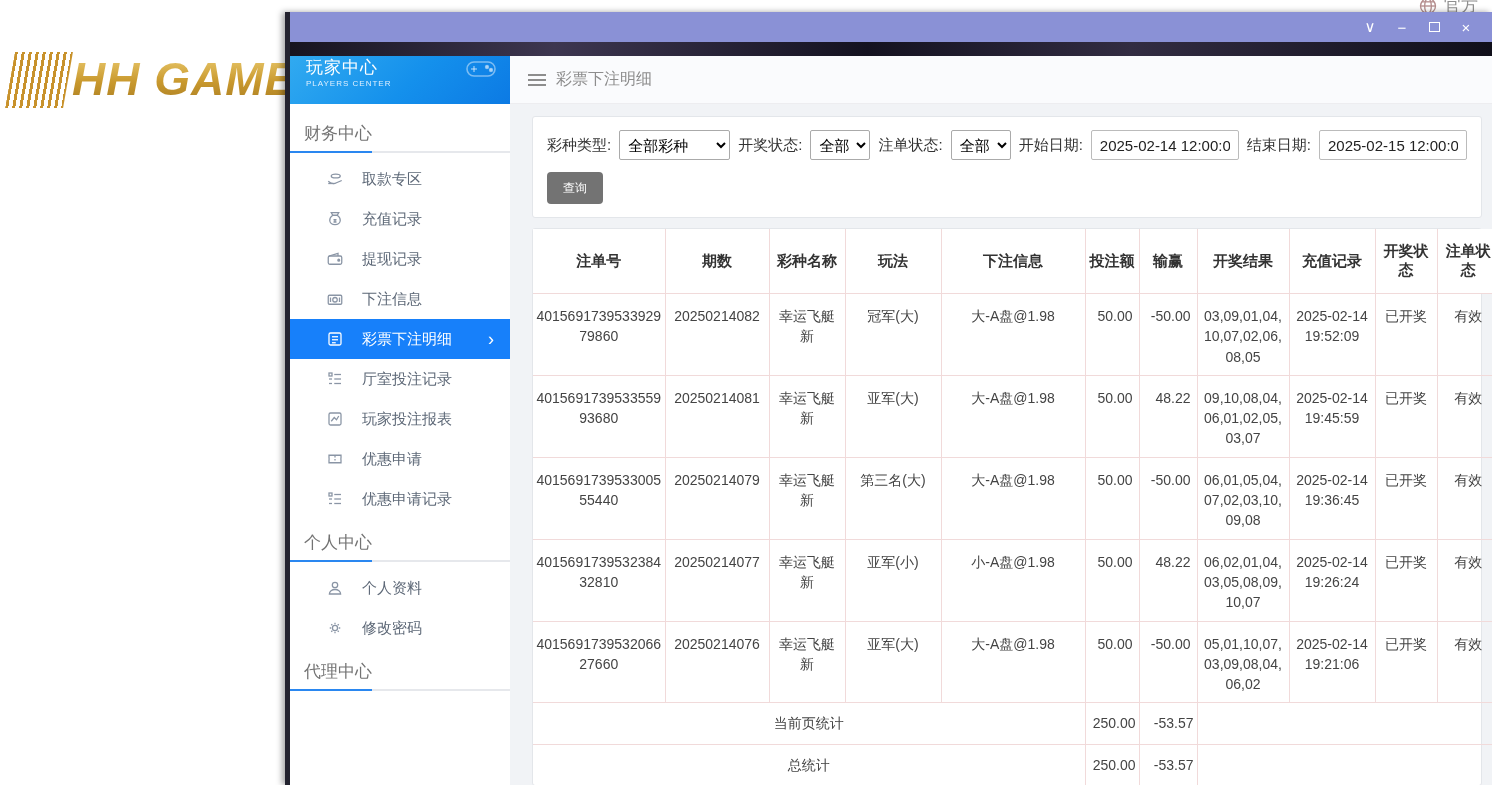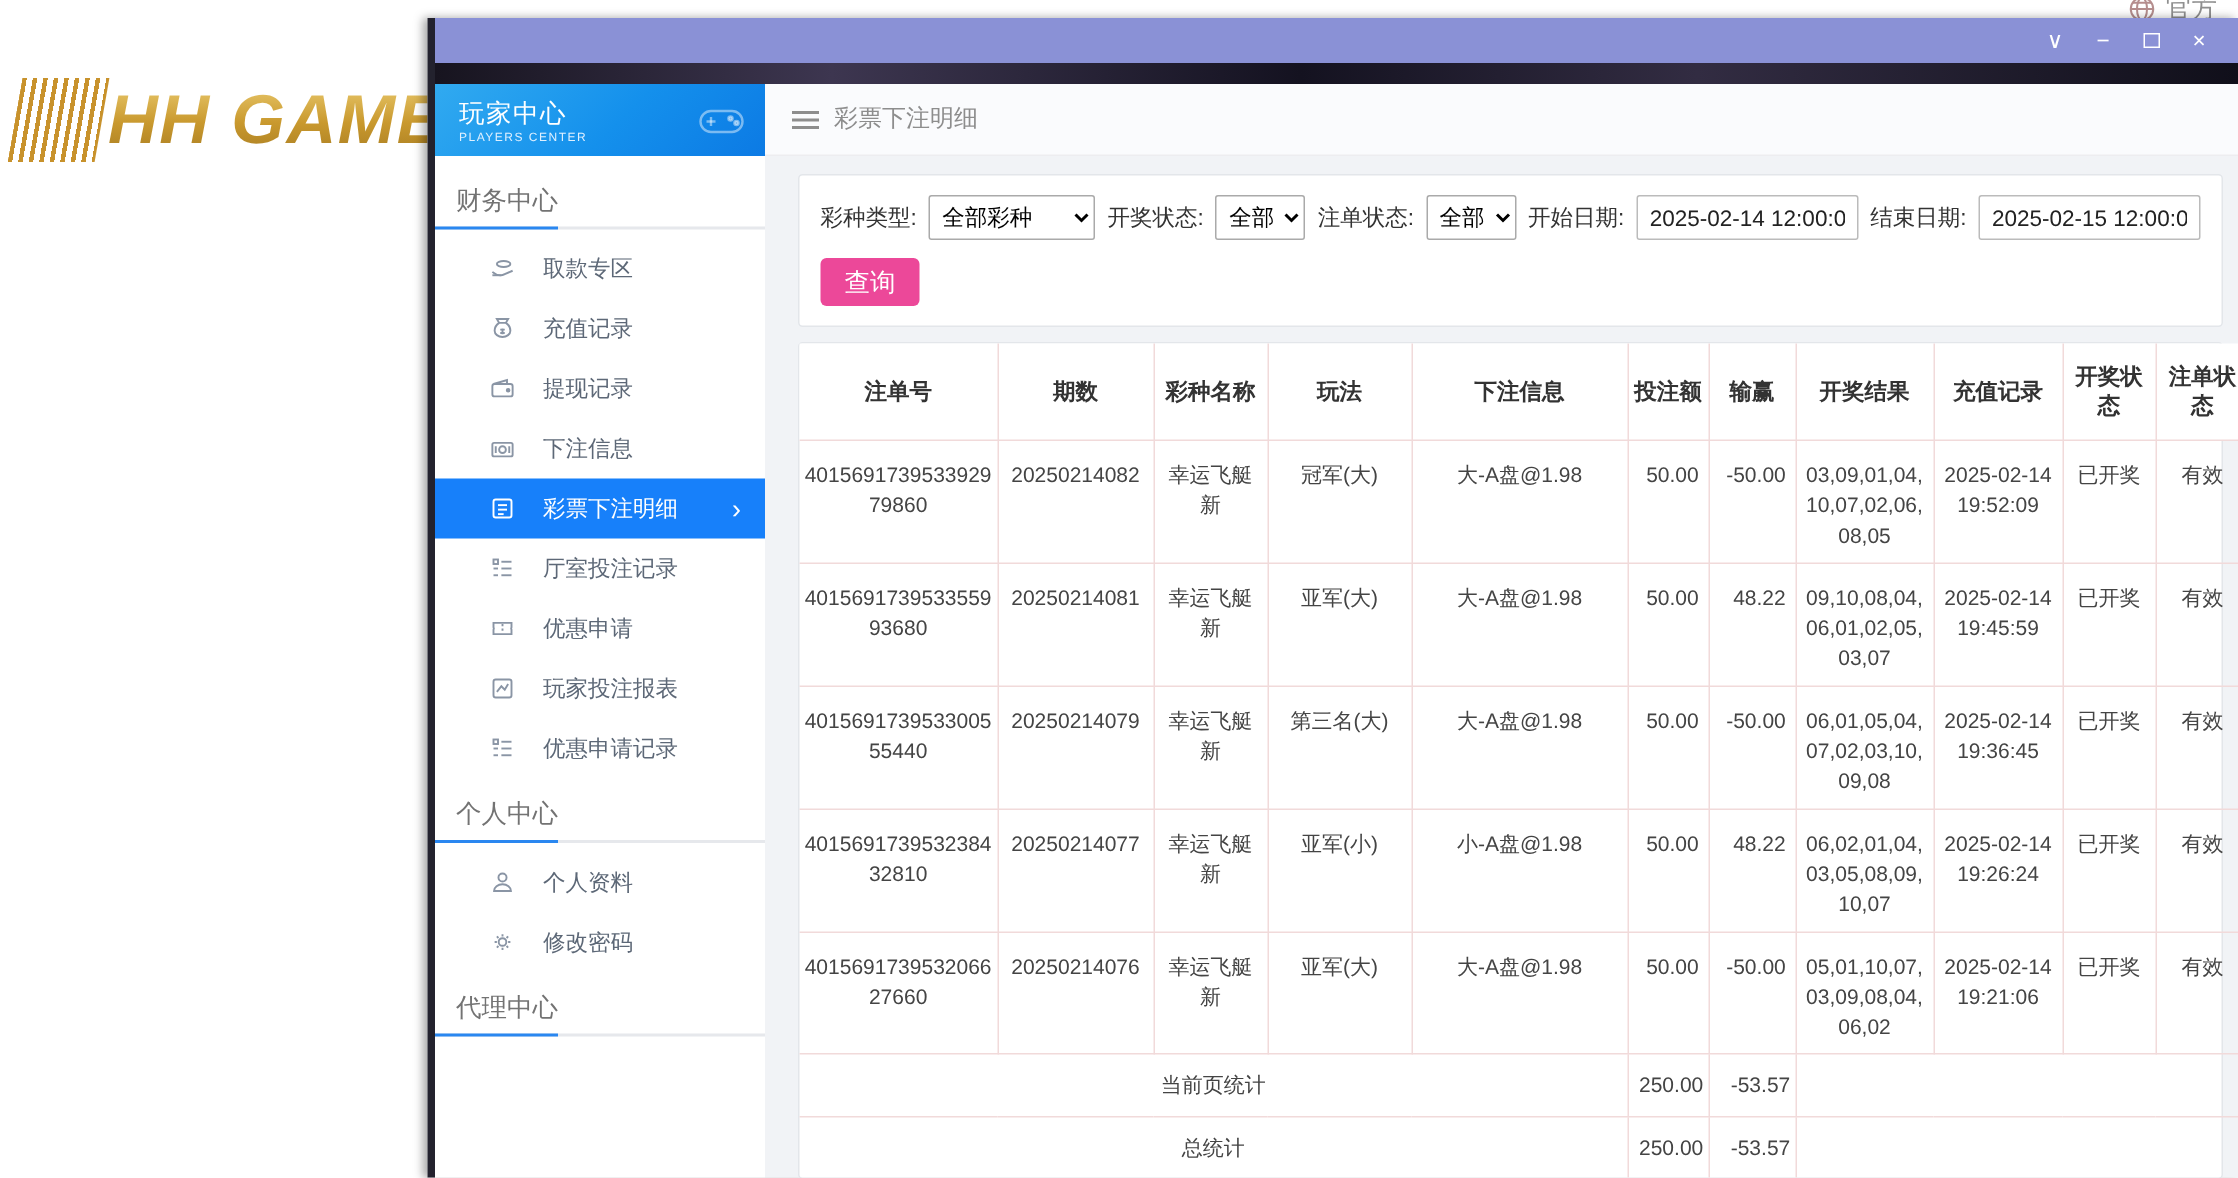--- a/index.html
+++ b/index.html
@@ -27,21 +27,21 @@
   .tb-btn { width:32px; height:30px; display:flex; align-items:center; justify-content:center;
     color:#fff; font-size:15px; cursor:default; }
   .maxbox { display:inline-block; width:11px; height:10px; border:1.5px solid #fff; }
   .dark-strip { height:14px; flex:0 0 auto;
     background:linear-gradient(90deg,#17141f 0%,#3d3650 22%,#141220 48%,#322c42 70%,#100f1a 100%); }
 
   .app-body { flex:1; display:flex; min-height:0; }
 
   
   .sidebar { width:220px; background:#fff; flex:0 0 auto; overflow:hidden; }
-  .sb-header { height:48px; display:flex; align-items:center; justify-content:space-between;
+  .sb-header { height:48px; display:flex; align-items:flex-start; justify-content:space-between;
     padding:0 12px 0 16px; background:linear-gradient(135deg,#31aaf0 0%,#1490ec 55%,#0c7ae4 100%); }
   .sb-title { color:#fff; font-size:17px; letter-spacing:1px; }
   .sb-sub { color:#dff0ff; font-size:8px; letter-spacing:1px; }
   .sb-scroll { padding:6px 0 0 0; }
   .sb-sec-title { color:#737373; font-size:17px; padding:12px 0 6px 14px; }
   .sb-sec-line { height:2px; background:#e6e8ec; margin:0 0 6px 0; }
   .sb-sec-line i { display:block; height:2px; width:82px; background:#2a87f0; }
   .sb-item { height:40px; display:flex; align-items:center; padding-left:36px; cursor:pointer;
     color:#5d6877; font-size:15px; }
   .sb-item .sb-ic { width:20px; height:20px; margin-right:16px; display:flex; align-items:center; }
@@ -58,22 +58,22 @@
 
   .filter-card { padding:13px 14px; margin-bottom:10px; }
   .filter-row { display:flex; align-items:center; gap:8px; font-size:15px; color:#333;
     flex-wrap:nowrap; }
   .filter-row label { color:#333; white-space:nowrap; }
   .filter-row select { height:30px; border:1px solid #aaa; border-radius:2px; background:#fff;
     font-size:15px; padding:0 4px; color:#000; }
   .sel-type { width:148px; } .sel-draw { width:74px; } .sel-order { width:60px; }
   .filter-row input[type=text] { height:30px; border:1px solid #bbb; border-radius:2px;
     font-size:15px; padding:0 8px; width:148px; color:#222; }
-  .query-btn { margin-top:12px; background:#ec4899; color:#fff; border:none; border-radius:4px;
-    height:32px; padding:0 16px; font-size:17px; cursor:pointer; }
+  .query-btn { margin-top:12px; background:#737373; color:#fff; border:none; border-radius:4px;
+    height:32px; padding:0 16px; font-size:12px; cursor:pointer; }
 
   table { width:100%; border-collapse:collapse; table-layout:fixed; }
   th,td { border:1px solid #f1dada; font-size:14px; word-wrap:break-word; word-break:break-all; }
   thead th { padding:13px 3px; color:#333; font-weight:bold; font-size:15px; background:#fff;
     text-align:center; }
   tbody td { padding:12px 3px 8px 3px; color:#444; vertical-align:top; text-align:center;
     line-height:1.45; }
   tbody tr.data-row td { height:76px; }
   td.num, th.num { text-align:right; padding-right:6px; }
   tr.sum-row td { height:38px; padding:10px 3px; vertical-align:middle; }
@@ -202,36 +202,36 @@
                 <line x1="4" y1="12" x2="8" y2="12"></line>
                 <line x1="4" y1="18" x2="8" y2="18"></line>
               </svg>
             </span>
          <span class="sb-lbl">厅室投注记录</span>
 
        </div>
           <div class="sb-item">
          <span class="sb-ic">
               <svg width="18" height="18" viewBox="0 0 24 24" fill="none" stroke="#8a95a5" stroke-width="1.7">
+                <rect x="4" y="4" width="16" height="16" rx="2"></rect>
+                <polyline points="7,15 11,10 14,13 17,8"></polyline>
+              </svg>
+            </span>
+         <span class="sb-lbl">玩家投注报表</span>
+
+       </div>
+          <div class="sb-item">
+         <span class="sb-ic">
+              <svg width="18" height="18" viewBox="0 0 24 24" fill="none" stroke="#8a95a5" stroke-width="1.7">
                 <path d="M4 7 h16 v4 a2 2 0 0 0 0 2 v4 H4 v-4 a2 2 0 0 0 0 -2 z"></path>
                 <line x1="12" y1="8" x2="12" y2="10"></line>
                 <line x1="12" y1="12" x2="12" y2="14"></line>
               </svg>
             </span>
          <span class="sb-lbl">优惠申请</span>
-
-       </div>
-          <div class="sb-item">
-         <span class="sb-ic">
-              <svg width="18" height="18" viewBox="0 0 24 24" fill="none" stroke="#8a95a5" stroke-width="1.7">
-                <rect x="4" y="4" width="16" height="16" rx="2"></rect>
-                <polyline points="7,15 11,10 14,13 17,8"></polyline>
-              </svg>
-            </span>
-         <span class="sb-lbl">玩家投注报表</span>
 
        </div>
           <div class="sb-item">
          <span class="sb-ic">
               <svg width="18" height="18" viewBox="0 0 24 24" fill="none" stroke="#8a95a5" stroke-width="1.7">
                 <rect x="4" y="4" width="4" height="4"></rect>
                 <line x1="11" y1="6" x2="20" y2="6"></line>
                 <line x1="11" y1="12" x2="20" y2="12"></line>
                 <line x1="11" y1="18" x2="20" y2="18"></line>
                 <line x1="4" y1="12" x2="8" y2="12"></line>

